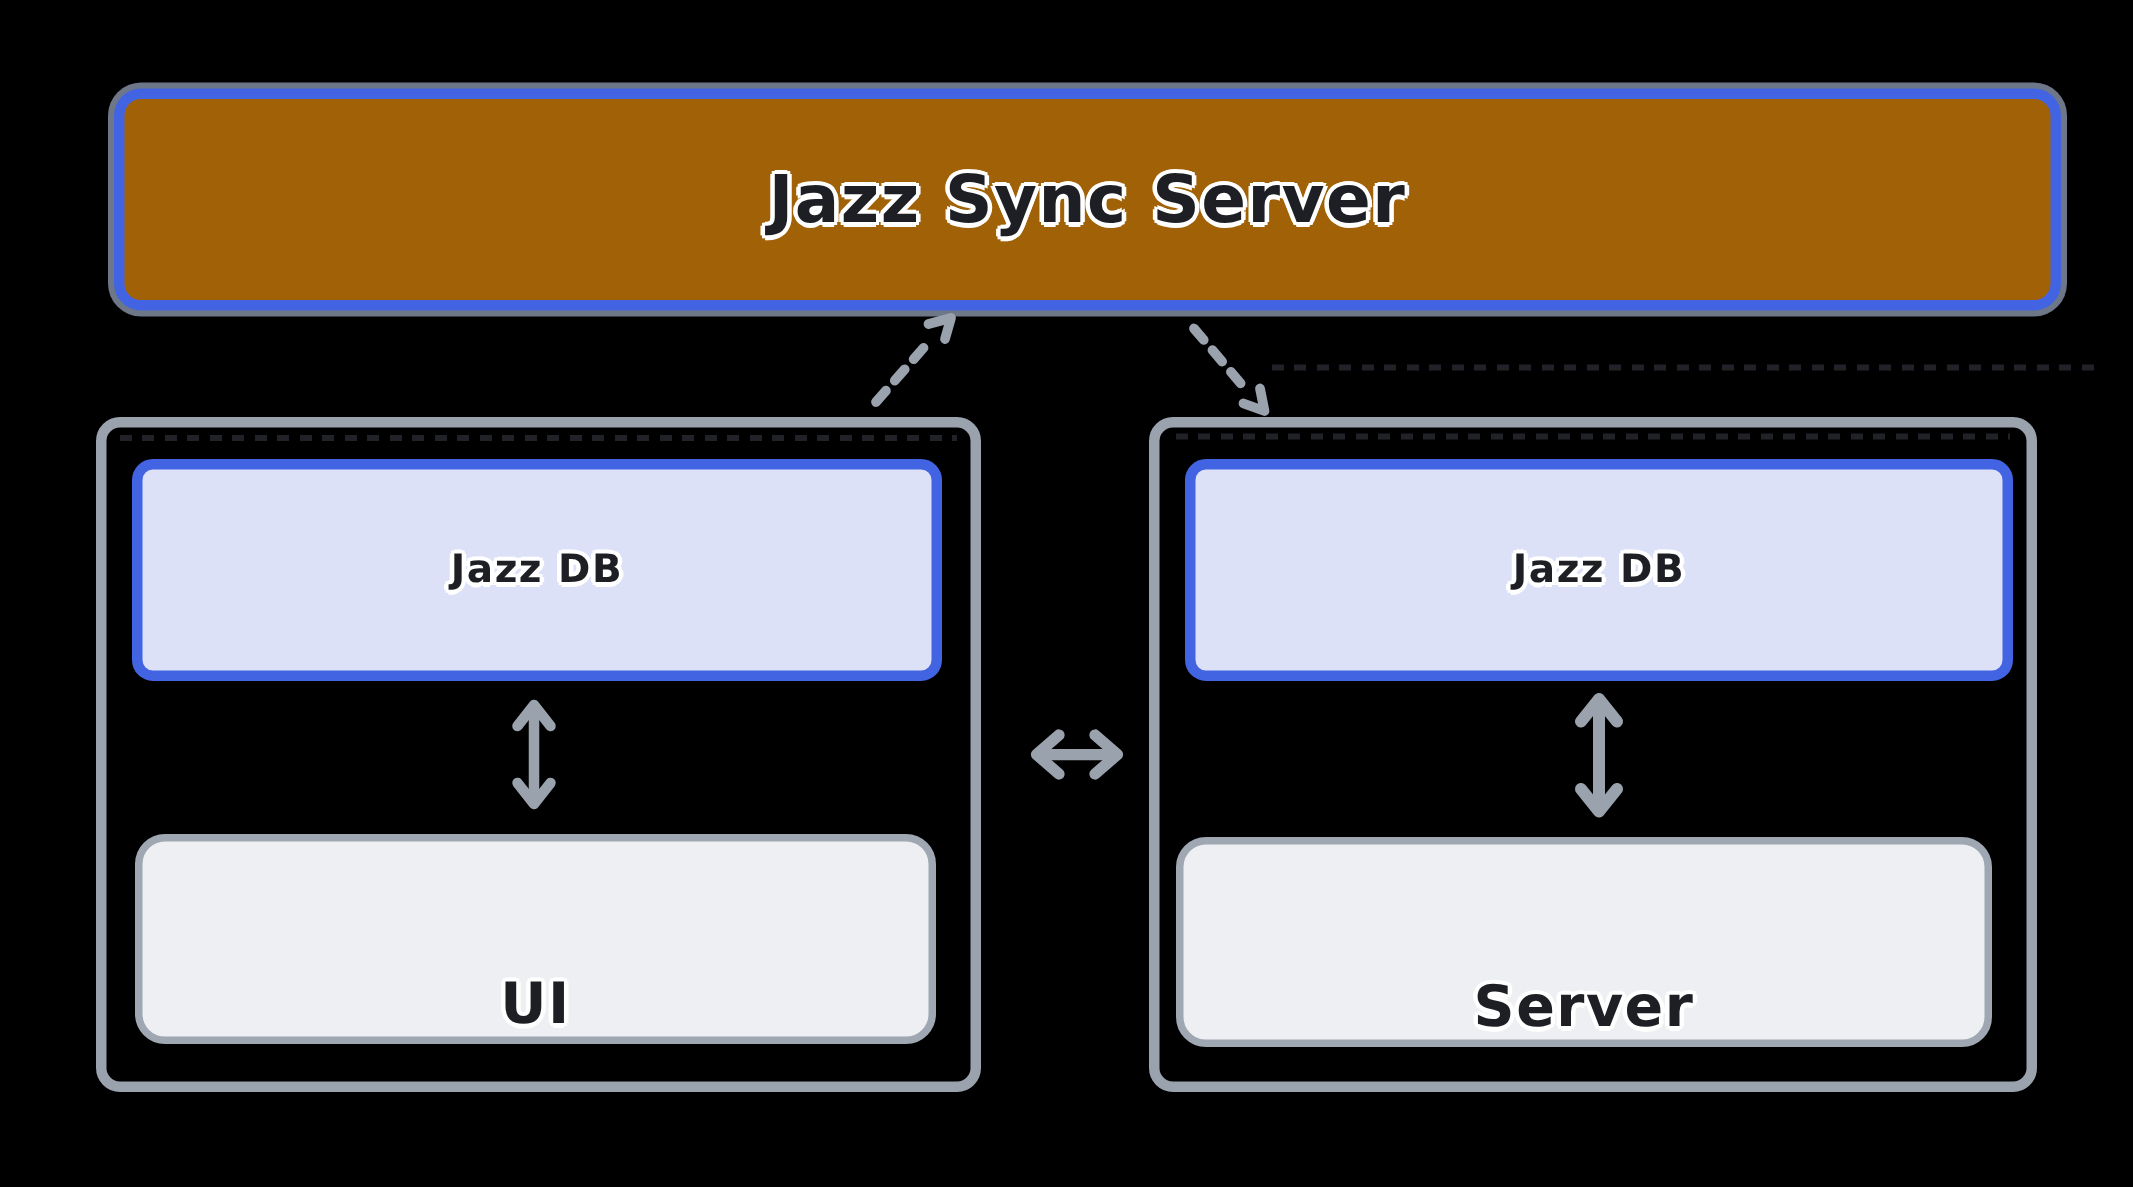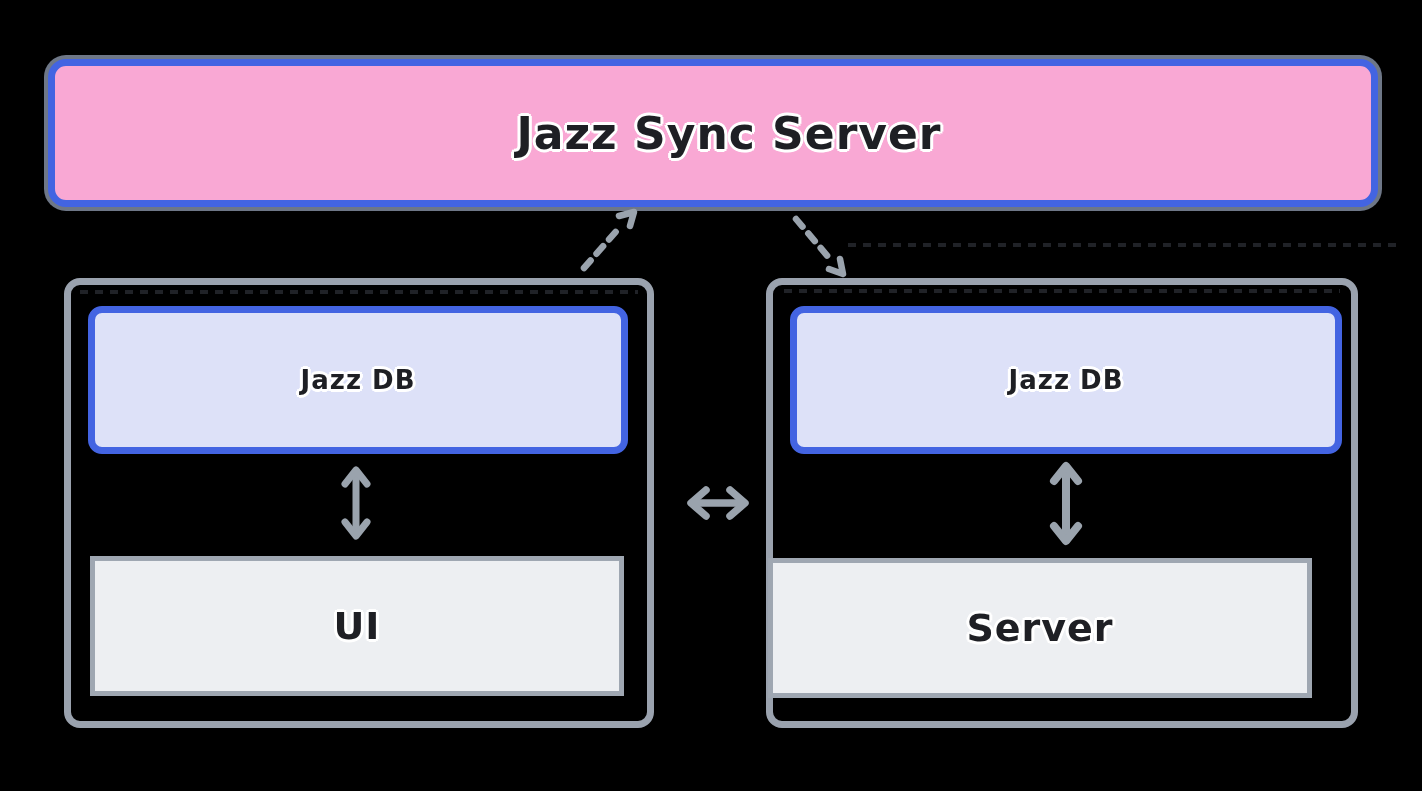--- a/index.html
+++ b/index.html
@@ -16,26 +16,26 @@
     letter-spacing:1px;
     text-align:center;
     text-shadow:
       -3px 0 0 #fff, 3px 0 0 #fff, 0 -3px 0 #fff, 0 3px 0 #fff,
       -2px -2px 0 #fff, 2px -2px 0 #fff, -2px 2px 0 #fff, 2px 2px 0 #fff;
     user-select:none;
   }
   
   .sync-server{
     position:absolute;
-    left:48px;top:59px;width:1284px;height:134px;
-    background:#f9a8d4;
+    left:76px;top:59px;width:1284px;height:134px;
+    background:#a16207;
     border:7px solid #4364e2;
     border-radius:18px;
     box-shadow:0 0 0 4px #6e7787;
-    display:flex;align-items:center;justify-content:center;padding-left:32px;
+    display:flex;align-items:center;justify-content:center;
   }
   .sync-server .label{font-size:44px;}
   
   .client-container{
     position:absolute;
     top:278px;height:436px;
     border:7px solid #9aa2ae;
     border-radius:16px;
     background:transparent;
   }
@@ -50,25 +50,25 @@
     display:flex;align-items:center;justify-content:center;
   }
   .db-left{left:88px;top:306px;width:526px;height:134px;}
   .db-right{left:790px;top:306px;width:538px;height:134px;}
   .db-box .label{font-size:26px;}
   
   .node-box{
     position:absolute;
     background:#edeff2;
     border:5px solid #9fa7b2;
-    border-radius:0;
-    display:flex;align-items:center;justify-content:center;
+    border-radius:20px;
+    display:flex;align-items:flex-end;justify-content:center;
   }
   .node-left{left:90px;top:556px;width:524px;height:130px;}
-  .node-right{left:768px;top:558px;width:534px;height:130px;}
+  .node-right{left:784px;top:558px;width:534px;height:130px;}
   .node-box .label{font-size:38px;}
   
   .connectors{
     position:absolute;left:0;top:0;width:1422px;height:791px;
     pointer-events:none;
   }
   .connectors path{fill:none;stroke:#9aa3ad;stroke-linecap:round;stroke-linejoin:round;}
   
   .sketch-dash{
     position:absolute;height:4px;

